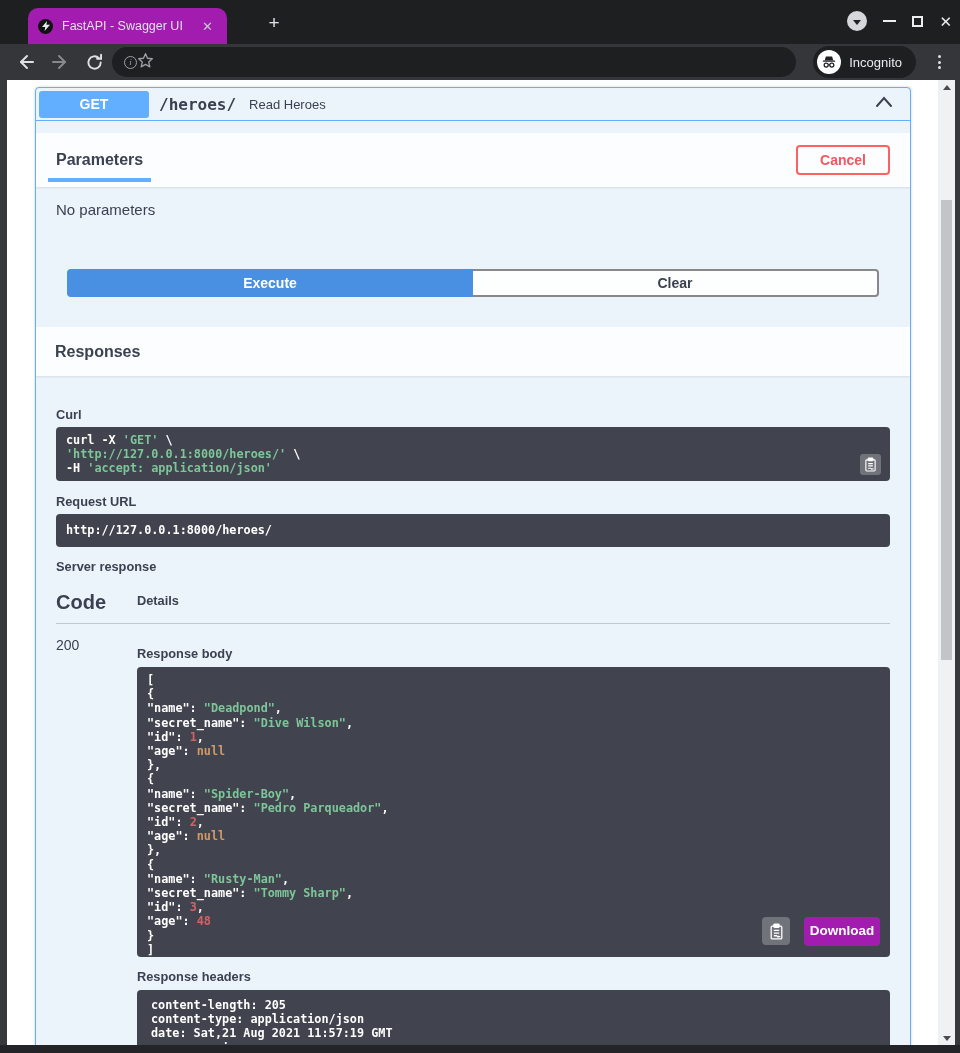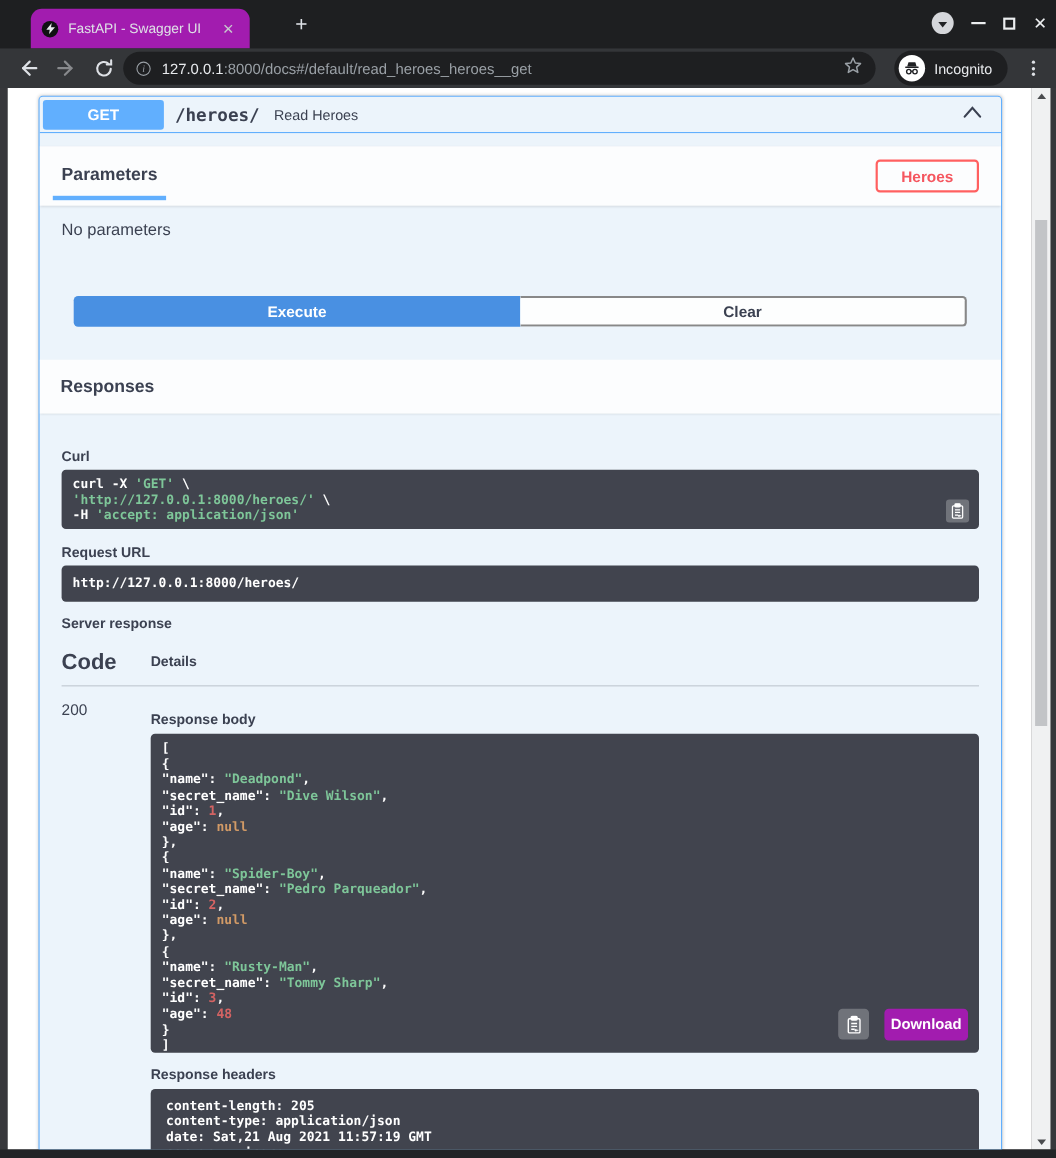--- a/index.html
+++ b/index.html
@@ -164,21 +164,20 @@
       </svg>
   </span>
   <span class="navic" style="left:82px;">
     <svg width="19" height="19" viewBox="0 0 20 20" fill="none" stroke="#dee1e6" stroke-width="2" stroke-linecap="round">
         <path d="M16.5 10 a6.5 6.5 0 1 1 -1.9 -4.6"></path>
         <path d="M16.9 1.8 V6 H12.7"></path>
       </svg>
   </span>
   <div class="omnibox">
     <span class="info-circ">i</span>
-    <span class="url-text"><b class="url-host" style="font-weight:normal">127.0.0.1</b><span class="url-rest">:8000/docs#/default/read_heroes_heroes__get</span></span>
     <span>
       <svg width="17" height="17" viewBox="0 0 20 20" fill="none" stroke="#9aa0a6" stroke-width="1.6" stroke-linejoin="round">
           <polygon points="10,2 12.4,7.4 18,8 13.8,11.8 15.1,17.5 10,14.5 4.9,17.5 6.2,11.8 2,8 7.6,7.4"></polygon>
         </svg>
     </span>
   </div>
   <div class="incog">
     <span class="incog-circ">
       <svg width="16" height="14" viewBox="0 0 20 18">
           <rect x="2" y="7" width="16" height="1.8" rx="0.9" fill="#202124"></rect>
@@ -212,21 +211,21 @@
             <polyline points="3,11 10,3 17,11"></polyline>
           </svg>
       </span>
     </div>
 
     <div class="sec-header">
       <div class="param-tab">
         <span class="sec-title">Parameters</span>
         <span class="param-underline"></span>
       </div>
-      <div class="btn-cancel">Heroes</div>
+      <div class="btn-cancel">Cancel</div>
     </div>
 
     <div class="no-params">No parameters</div>
 
     <div class="execute-row">
       <div class="btn-execute">Execute</div>
       <div class="btn-clear">Clear</div>
     </div>
 
     <div class="sec-header2">

